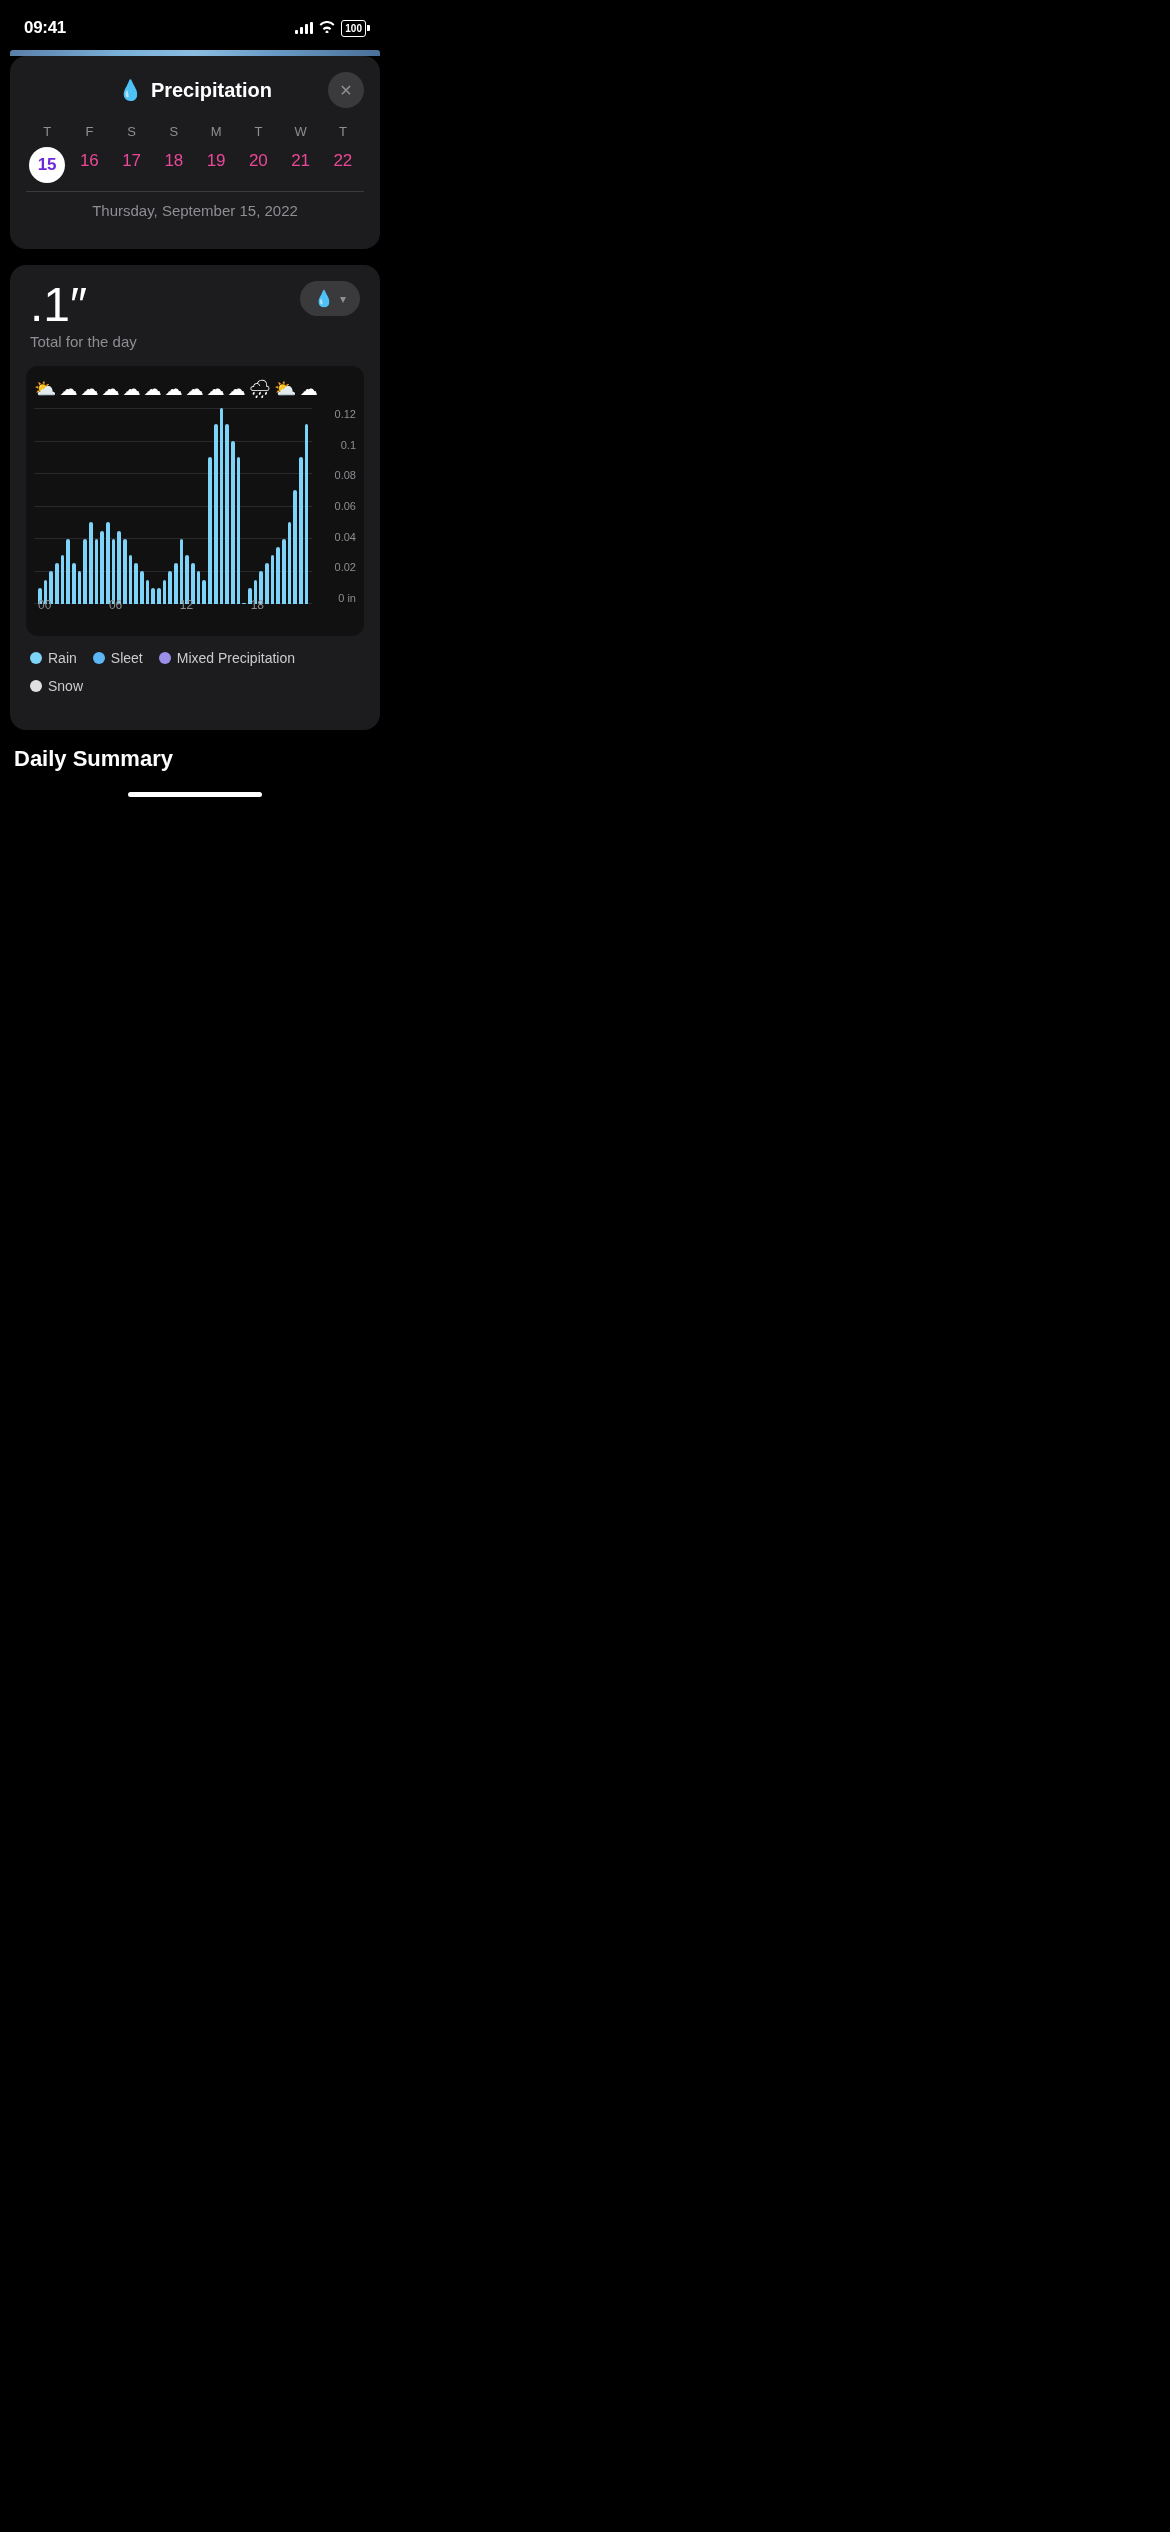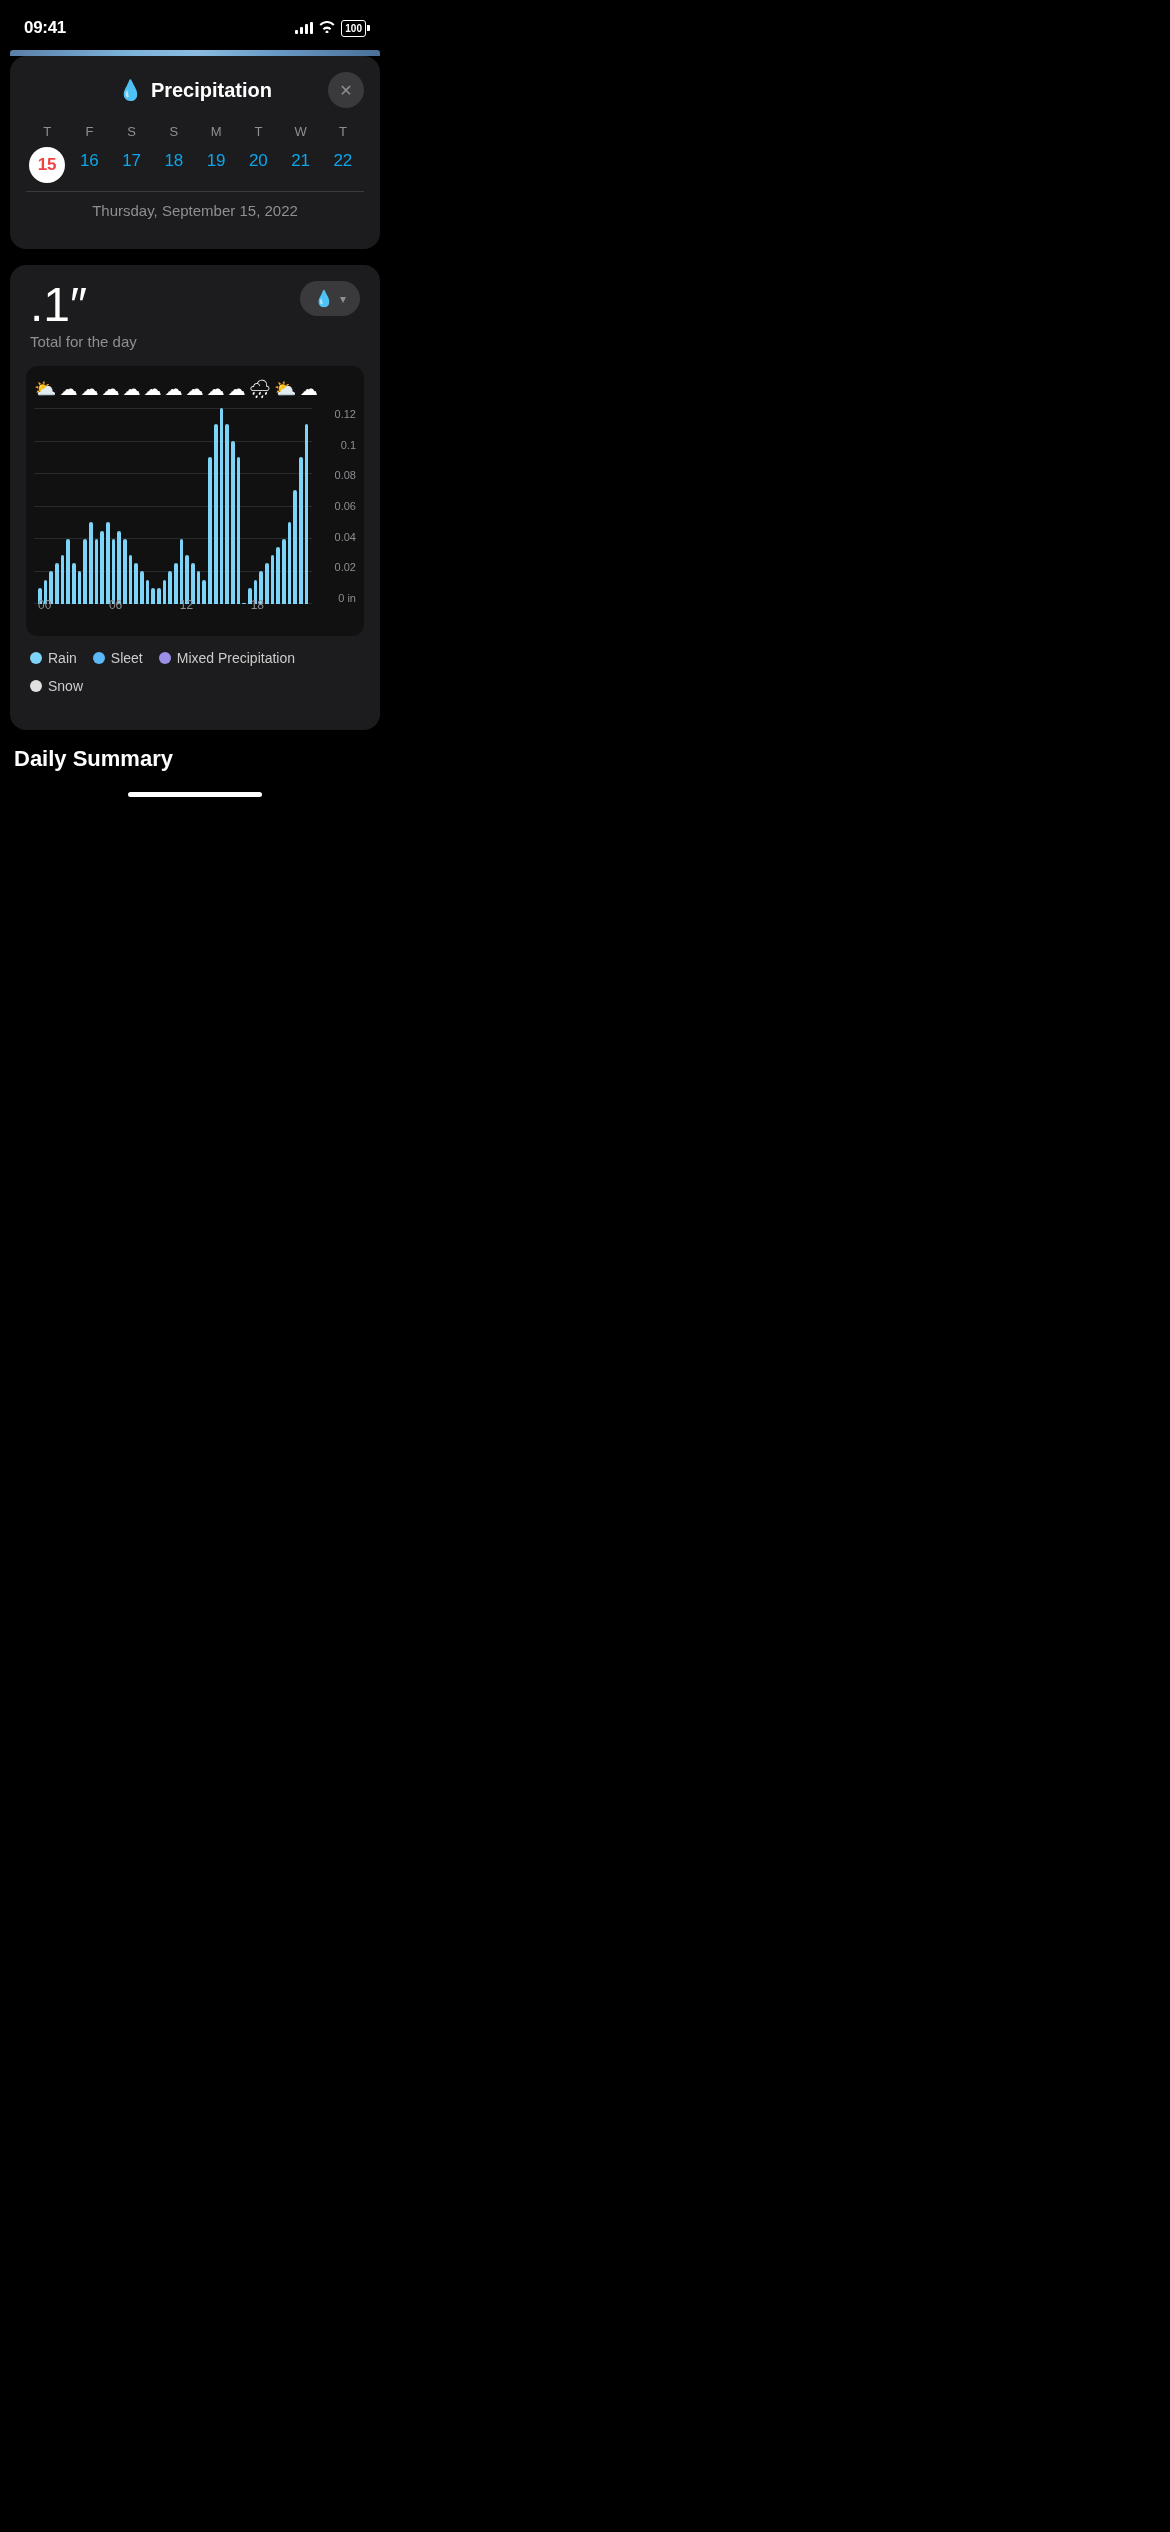--- a/index.html
+++ b/index.html
@@ -152,27 +152,27 @@
 
     .cal-dates-row {
       display: grid;
       grid-template-columns: repeat(8, 1fr);
       text-align: center;
     }
 
     .cal-date {
       font-size: 17px;
       font-weight: 400;
-      color: #0ea5e9;
+      color: #ec4899;
       padding: 4px 0;
     }
 
     .cal-date.selected {
       background: #fff;
-      color: #ef4444;
+      color: #6d28d9;
       border-radius: 50%;
       width: 36px;
       height: 36px;
       display: flex;
       align-items: center;
       justify-content: center;
       margin: 0 auto;
       font-weight: 600;
     }
 

